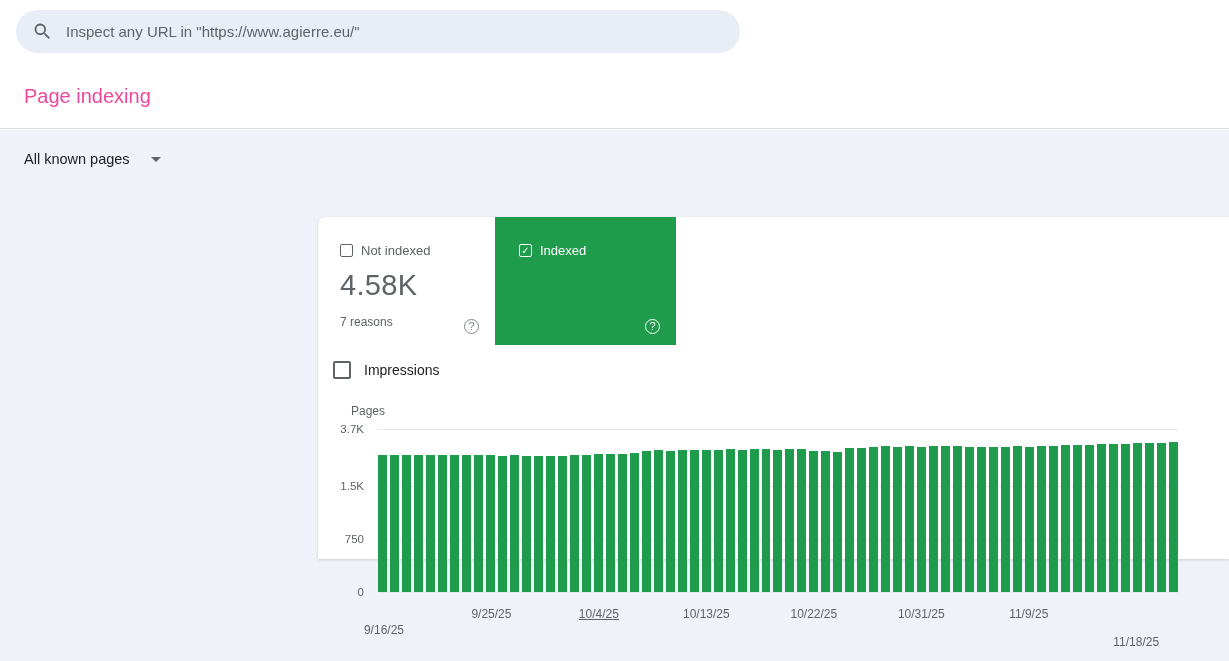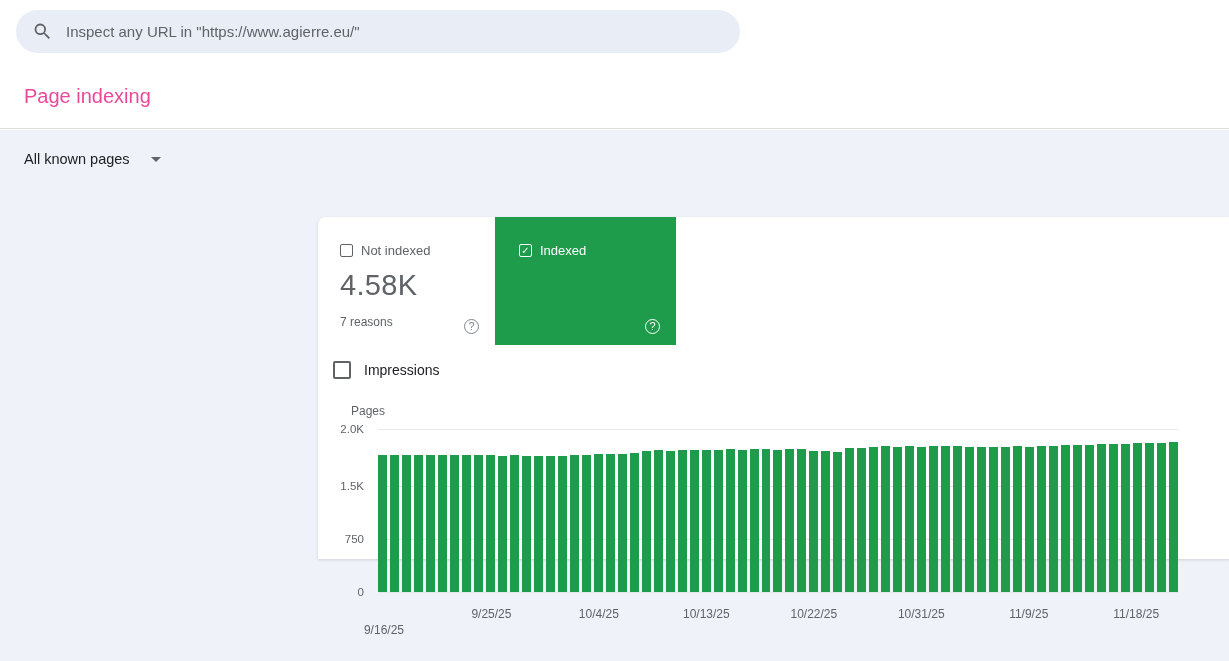--- a/index.html
+++ b/index.html
@@ -152,21 +152,21 @@
 
     </div>
 
     <div class="impressions">
       <span class="imp-cbx"></span>
       <span class="imp-label">Impressions</span>
     </div>
 
     <div class="ylabel-t">Pages</div>
     <div class="yaxis">
-        <span class="ylab" style="top: 0%;">2.0K</span>
+        <span class="ylab" style="top: 0%;">3.7K</span>
         <span class="ylab" style="top: 34.7826%;">1.5K</span>
         <span class="ylab" style="top: 67.3913%;">750</span>
         <span class="ylab" style="top: 100%;">0</span>
       </div>
     <div class="plot">
       <div>
           <div class="gridline" style="top: 0%;"></div>
           <div class="gridline" style="top: 34.7826%;"></div>
           <div class="gridline" style="top: 67.3913%;"></div>
           <div class="gridline" style="top: 100%;"></div>
@@ -237,22 +237,22 @@
           <div class="bar" style="height: 90.7826%;"></div>
           <div class="bar" style="height: 91.1304%;"></div>
           <div class="bar" style="height: 91.3043%;"></div>
           <div class="bar" style="height: 91.4783%;"></div>
           <div class="bar" style="height: 91.7391%;"></div>
         </div>
     </div>
     <div class="xaxis">
         <span class="xlab" style="left: 0.746269%; margin-top: 16px;">9/16/25</span>
         <span class="xlab" style="left: 14.1791%; text-align: center;">9/25/25</span>
-        <span class="xlab" style="left: 27.6119%;">10/4/25</span>
+        <span class="xlab" style="left: 27.6119%; text-decoration: underline;">10/4/25</span>
         <span class="xlab" style="left: 41.0448%;">10/13/25</span>
         <span class="xlab" style="left: 54.4776%;">10/22/25</span>
         <span class="xlab" style="left: 67.9104%;">10/31/25</span>
         <span class="xlab" style="left: 81.3433%;">11/9/25</span>
-        <span class="xlab" style="left: 94.7761%;">11/18/25</span>
+        <span class="xlab" style="left: 94.7761%; margin-top: 28px;">11/18/25</span>
       </div>
 
   </section>
 </main>
 
 </body></html>

